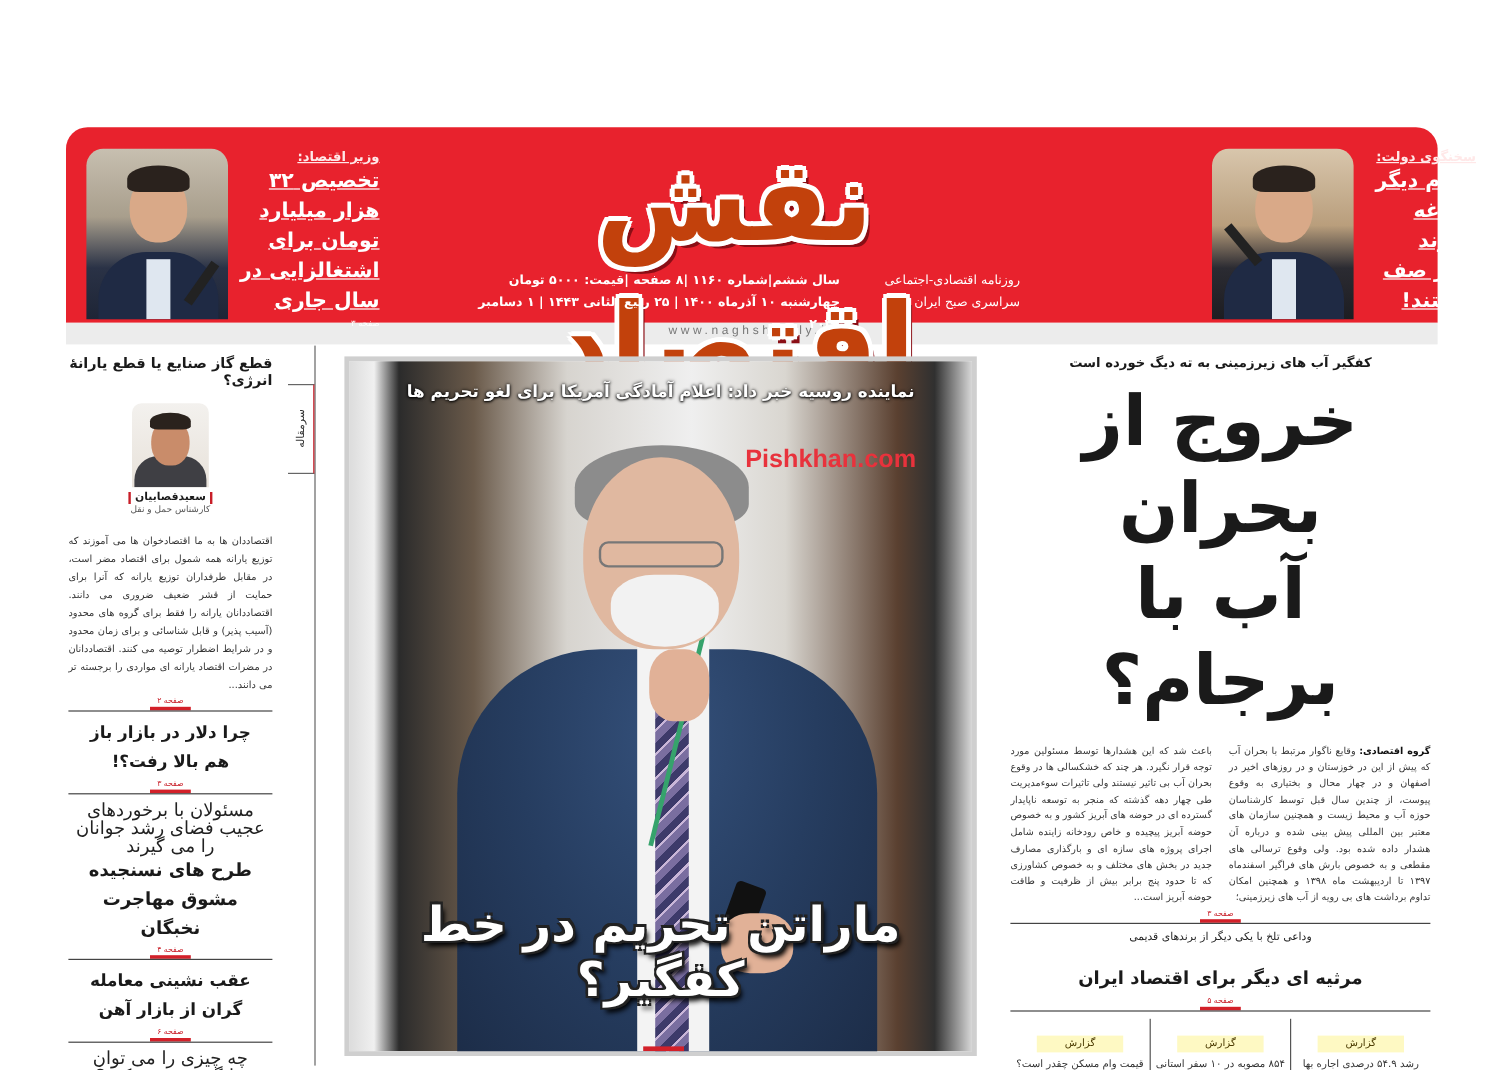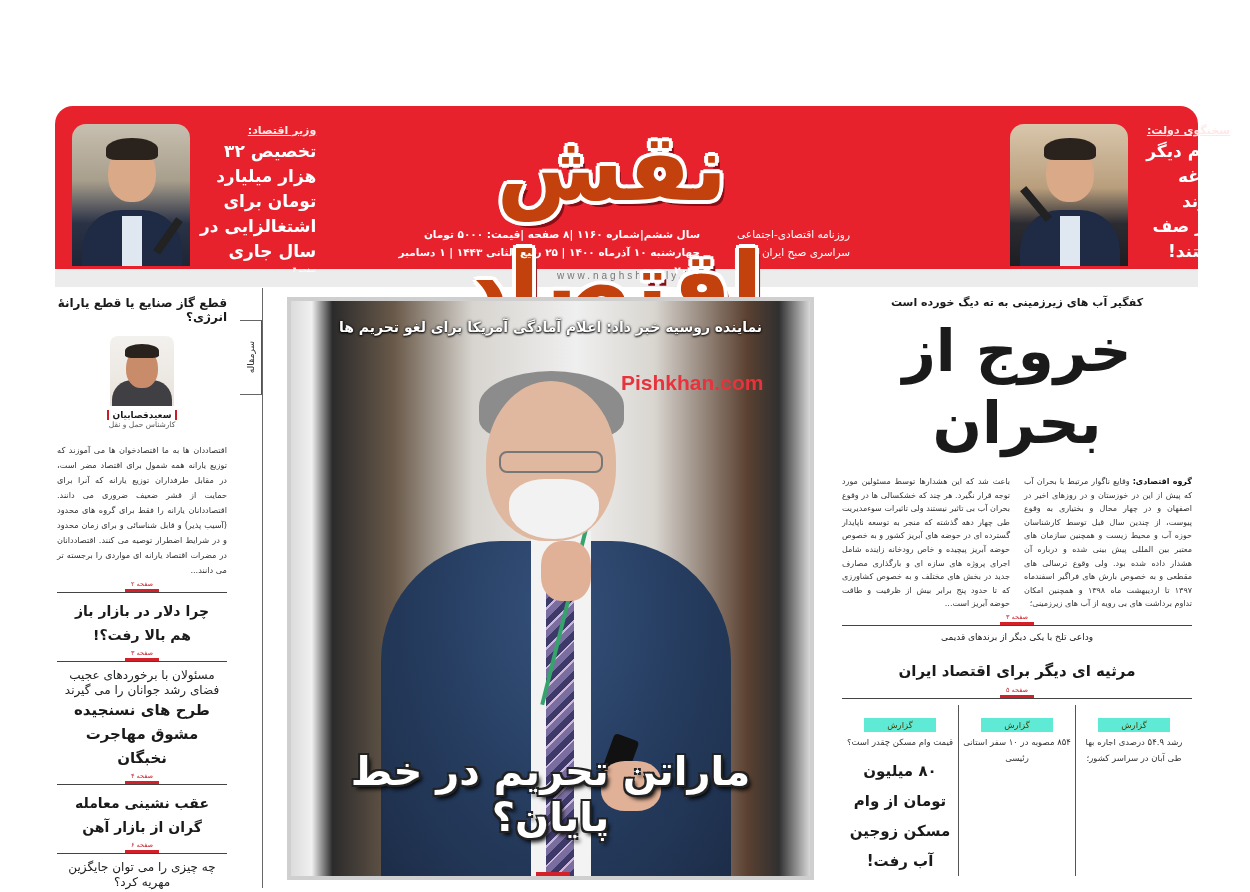--- a/index.html
+++ b/index.html
@@ -35,21 +35,21 @@
     position: absolute; width: 48px; height: 58px; border-radius: 50% 50% 45% 45%;
     background: #d9a988; left: 36px; top: 20px;
   }
   .hair { position: absolute; width: 52px; height: 22px; border-radius: 50% 50% 20% 20%; background: #2a221d; left: 34px; top: 14px; }
   .suit { position: absolute; bottom: 0; left: 10px; width: 100px; height: 56px; border-radius: 40px 40px 0 0; background: #1f2a44; }
   .shirt { position: absolute; bottom: 0; left: 50px; width: 20px; height: 50px; background: #dfe7f0; }
   .mic { position: absolute; width: 8px; height: 40px; background: #222; transform: rotate(35deg); }
 
   .side-text { color: #fff; text-align: right; }
   .side-kicker { font-size: 11px; font-weight: bold; color: #ffe8e8; margin-bottom: 2px; text-decoration: underline; }
-  .side-head { font-size: 17px; font-weight: bold; line-height: 25px; color: #fff; }
+  .side-head { font-size: 17px; font-weight: bold; line-height: 25px; color: #fff; text-decoration: underline; }
   .page-ref { font-size: 7px; color: #fff; margin-top: 2px; }
 
   .logo {
     position: absolute; left: 392px; top: 110px; width: 440px; height: 118px;
     font-family: "DejaVu Sans", sans-serif; font-weight: bold; font-size: 92px; line-height: 118px;
     color: #c2410c; text-align: center; letter-spacing: -4px;
     text-shadow: 0 0 0 #fff, 3px 3px 0 #fff, -3px -3px 0 #fff, 3px -3px 0 #fff, -3px 3px 0 #fff,
                  0 4px 0 #fff, 4px 0 0 #fff, 0 -4px 0 #fff, -4px 0 0 #fff, 5px 6px 0 #8a0e15;
   }
   .mast-meta { position: absolute; top: 225px; color: #fff; font-size: 10.5px; font-weight: bold; }
@@ -68,21 +68,21 @@
   .author-photo .hair { width: 34px; height: 14px; left: 15px; top: 8px; }
   .author-photo .suit { left: 2px; width: 60px; height: 26px; background: #3f3f44; border-radius: 20px 20px 0 0; }
   .author-name { text-align: center; font-size: 9px; font-weight: bold; margin-top: 4px; border-left: 2px solid #c81e28; border-right: 2px solid #c81e28; width: 70px; margin-left: auto; margin-right: auto; }
   .author-role { text-align: center; font-size: 7.5px; color: #555; }
   .editorial-body { font-size: 8.2px; line-height: 15px; color: #333; text-align: justify; margin-top: 14px; }
   .ref { text-align: center; font-size: 6.5px; color: #c81e28; margin-top: 2px; }
   .ref-bar { display: block; width: 34px; height: 3px; background: #d32029; margin: 1px auto 0; }
   .rule { height: 1px; background: #444; margin-top: 0; }
 
   .lc-story { text-align: center; padding: 6px 0 0; }
-  .lc-kicker { font-size: 12px; color: #222; line-height: 15px; }
+  .lc-kicker { font-size: 15px; color: #222; line-height: 15px; }
   .lc-head { font-size: 14px; font-weight: bold; line-height: 24px; }
   .lc-head.big { font-size: 15px; }
 
   .sarmaghale-divider { position: absolute; left: 262px; top: 288px; width: 1px; height: 600px; background: #666; }
   .sarmaghale-label {
     position: absolute; left: 240px; top: 320px; width: 22px; height: 75px;
     border-top: 1px solid #666; border-bottom: 1px solid #666; border-right: 1px solid #c81e28;
     display: flex; align-items: center; justify-content: center;
   }
   .sarmaghale-label span { writing-mode: vertical-rl; transform: rotate(180deg); font-size: 9px; color: #333; }
@@ -127,21 +127,21 @@
   .main-body { display: flex; gap: 14px; margin-top: 16px; }
   .main-body p { flex: 1; font-size: 8px; line-height: 13.6px; text-align: justify; color: #333; }
   .main-body b { font-weight: bold; color: #111; }
   .rc-story2 { text-align: center; padding-top: 6px; }
   .rc-story2 .k { font-size: 9px; color: #222; }
   .rc-story2 .h { font-size: 15px; font-weight: bold; margin-top: 20px; }
 
   .reports { display: flex; gap: 0; margin-top: 6px; }
   .report { flex: 1; text-align: center; padding: 8px 4px 0; position: relative; }
   .report + .report { border-right: 1px solid #555; }
-  .report-badge { display: inline-block; background: #5eead4; color: #4a3a00; font-size: 8.5px; width: 72px; padding: 2px 0; }
+  .report-badge { display: inline-block; background: #fef9c3; color: #4a3a00; font-size: 8.5px; width: 72px; padding: 2px 0; }
   .report-kicker { font-size: 8.5px; color: #333; line-height: 16px; margin-top: 2px; }
   .report-head { font-size: 15px; font-weight: bold; line-height: 30px; margin-top: 6px; }
 </style>
 </head>
 <body>
 
 <div class="masthead"></div>
 <div class="mast-bottom"></div>
 <div class="site-url">www.naghshdaily.ir</div>
 
@@ -253,29 +253,30 @@
     <div class="hp-glasses"></div>
     <div class="hp-mask"></div>
     <div class="hp-hand"></div>
     <div class="hp-phone"></div>
     <div class="hp-hand2"></div>
   </div>
   <div class="hero-kicker">نماینده روسیه خبر داد:  اعلام آمادگی آمریکا برای لغو تحریم ها</div>
   <div class="watermark">
     <div class="wm-en">Pishkhan.com</div>
   </div>
-  <div class="hero-title">ماراتن تحریم در خط پایان؟</div>
+  <div class="hero-title">ماراتن تحریم در خط کفگیر؟</div>
   <div class="hero-ref"></div>
 </div>
 
 <div class="right-col">
   <div class="lead">
     <div class="main-kicker">کفگیر آب های زیرزمینی به ته دیگ خورده است</div>
     <div class="main-head">
       <div>خروج از بحران</div>
+      <div>آب با برجام؟</div>
     </div>
     <div class="main-body">
       <p><b>گروه اقتصادی:</b> <span>وقایع ناگوار مرتبط با بحران آب که پیش از این در خوزستان و در روزهای اخیر در اصفهان و در چهار محال و بختیاری به وقوع پیوست، از چندین سال قبل توسط کارشناسان حوزه آب و محیط زیست و همچنین سازمان های معتبر بین المللی پیش بینی شده و درباره آن هشدار داده شده بود. ولی وقوع ترسالی های مقطعی و به خصوص بارش های فراگیر اسفندماه ۱۳۹۷ تا اردیبهشت ماه ۱۳۹۸ و همچنین امکان تداوم برداشت های بی رویه از آب های زیرزمینی؛</span></p>
       <p>باعث شد که این هشدارها توسط مسئولین مورد توجه قرار نگیرد. هر چند که خشکسالی ها در وقوع بحران آب بی تاثیر نیستند ولی تاثیرات سوءمدیریت طی چهار دهه گذشته که منجر به توسعه ناپایدار گسترده ای در حوضه های آبریز کشور و به خصوص حوضه آبریز پیچیده و خاص رودخانه زاینده شامل اجرای پروژه های سازه ای و بارگذاری مصارف جدید در بخش های مختلف و به خصوص کشاورزی که تا حدود پنج برابر بیش از ظرفیت و طاقت حوضه آبریز است...</p>
     </div>
     <div class="ref"><span>صفحه ۳</span><span class="ref-bar"></span></div>
     <div class="rule"></div>
   </div>
 
   <div class="rc-story2">

